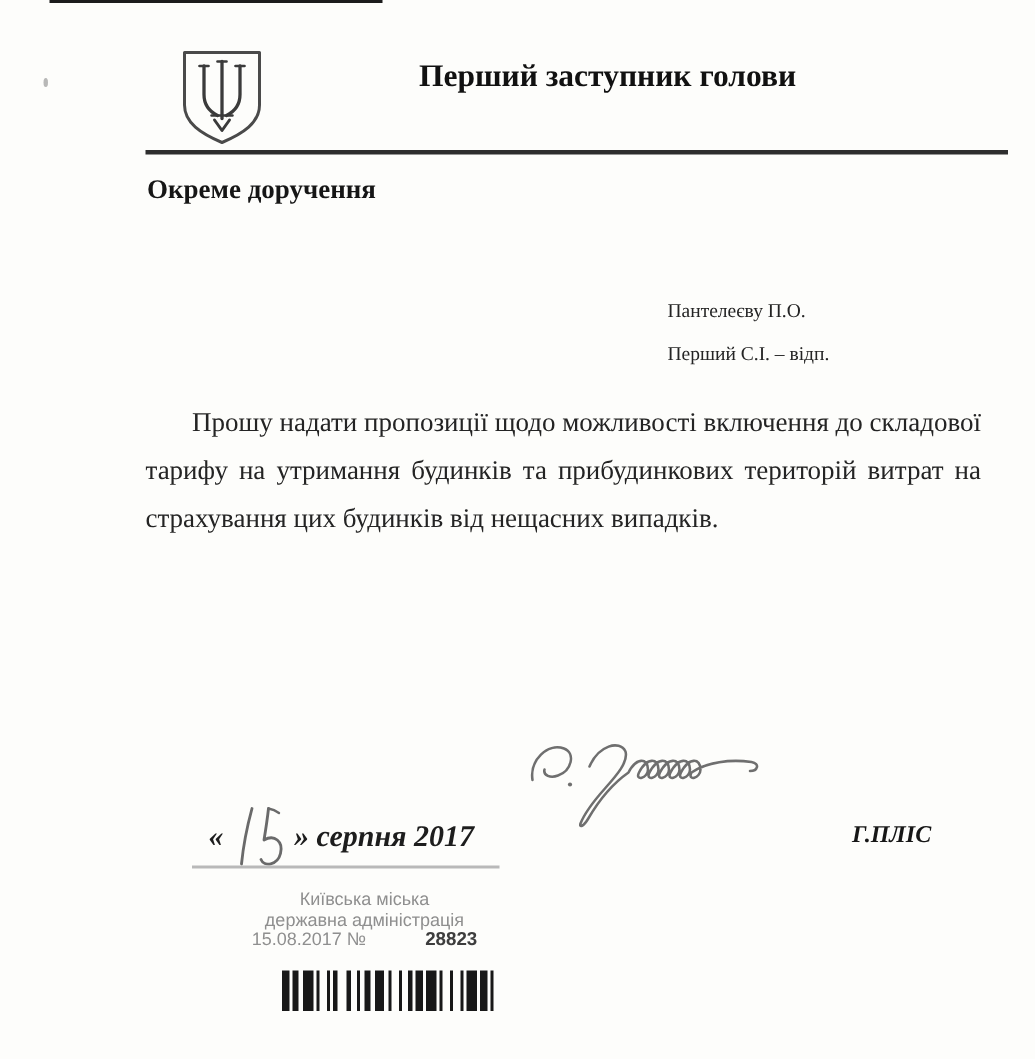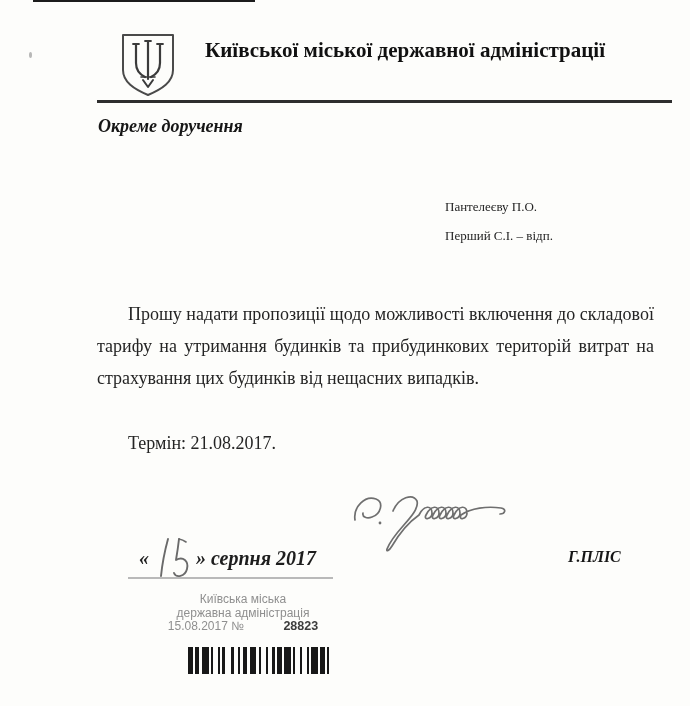--- a/index.html
+++ b/index.html
@@ -14,28 +14,28 @@
   
   .artifact-line{position:absolute;left:33px;top:0;width:222px;height:2px;background:#1c1c1c;}
   .speck{position:absolute;left:29px;top:52px;width:3px;height:6px;background:#9a9a9a;border-radius:50%;opacity:.7;}
   
   .emblem{position:absolute;left:119px;top:32px;width:58px;height:66px;}
   .header-title{
     position:absolute;left:140px;top:36px;width:530px;
     text-align:center;font-weight:bold;font-size:21px;line-height:29px;color:#111;
   }
   .header-rule{position:absolute;left:97px;top:100px;width:575px;height:3px;background:#2e2e2e;}
-  .doc-type{position:absolute;left:98px;top:116px;font-weight:bold;font-size:18px;color:#161616;font-style:italic;}
+  .doc-type{position:absolute;left:98px;top:116px;font-weight:bold;font-size:18px;color:#161616;}
   
   .addressees{position:absolute;left:445px;top:192px;font-size:13px;line-height:29px;color:#242424;}
   
   .body-text{position:absolute;left:97px;top:265px;width:557px;font-size:18px;line-height:32px;color:#242424;}
   .body-line{height:32px;white-space:nowrap;}
   .just{text-align:justify;text-align-last:justify;white-space:normal;}
-  .indent{padding-left:31px;margin-top:33px;}
+  .indent{padding-left:31px;}
   
   .signature{position:absolute;left:345px;top:487px;width:185px;height:75px;}
   
   .date-open{position:absolute;left:139px;top:547px;font-weight:bold;font-style:italic;font-size:20px;color:#1d1d1d;}
   .hand-day{position:absolute;left:152px;top:536px;width:40px;height:44px;}
   .date-rest{position:absolute;left:196px;top:547px;font-weight:bold;font-style:italic;font-size:20px;color:#1d1d1d;}
   .date-underline{position:absolute;left:128px;top:577px;width:205px;height:1.5px;background:#b9b9b9;}
   .signer{position:absolute;left:568px;top:548px;font-weight:bold;font-style:italic;font-size:16px;color:#161616;}
   
   .stamp{
@@ -61,37 +61,36 @@
     <path class="stroke" d="M4,3 H54 V38 C54,50 43,57 29,63 C15,57 4,50 4,38 Z" stroke="#4a4a4a" stroke-width="2" fill="#fdfdfb"></path>
     <path class="stroke" d="M17,12 V31 C17,39 22,43 26,45" stroke="#3b3b3b" stroke-width="2.2"></path>
     <path class="stroke" d="M41,12 V31 C41,39 36,43 32,45" stroke="#3b3b3b" stroke-width="2.2"></path>
     <path class="stroke" d="M29,9 V47" stroke="#3b3b3b" stroke-width="2.2"></path>
     <path class="stroke" d="M24,48 L29,55 L34,48" stroke="#3b3b3b" stroke-width="2"></path>
     <path class="stroke" d="M14,12 H20 M26,9 H32 M38,12 H44" stroke="#3b3b3b" stroke-width="1.8"></path>
     <path class="stroke" d="M22,45 H36" stroke="#3b3b3b" stroke-width="1.6"></path>
   </svg>
 
   <div class="header-title">
-    <div>Київської міської державної адміністрації</div>
+    <div>Перший заступник голови</div>
   </div>
 
   <div class="header-rule"></div>
 
   <div class="doc-type">Окреме доручення</div>
 
   <div class="addressees">
     <div>Пантелеєву П.О.</div>
     <div>Перший С.І. – відп.</div>
   </div>
 
   <div class="body-text">
     <div class="body-line just indent">Прошу надати пропозиції щодо можливості включення до складової</div>
     <div class="body-line just">тарифу на утримання будинків та прибудинкових територій витрат на</div>
     <div class="body-line">страхування цих будинків від нещасних випадків.</div>
-    <div class="body-line indent">Термін: 21.08.2017.</div>
   </div>
 
   <svg class="signature" viewBox="0 0 185 75">
     <path class="stroke" d="M10,33 C8,20 20,8 31,12 C39,15 36,27 27,30 C22,32 17,30 18,26" stroke="#6f6f6f" stroke-width="1.7"></path>
     <circle cx="35" cy="36" r="1.4" fill="#6f6f6f"></circle>
     <path class="stroke" d="M48,24 C54,10 68,6 72,14 C74,21 66,30 58,39 C50,48 44,57 42,62 C41,65 44,64 47,59 C54,47 64,35 74,28
       c 5,-10 13,-10 13,-2 c 0,6 -9,8 -6,2
       c 5,-10 13,-10 13,-2 c 0,6 -9,8 -6,2
       c 5,-10 13,-10 13,-2 c 0,6 -9,8 -6,2
       c 5,-10 13,-10 13,-2 c 0,6 -9,8 -6,2

